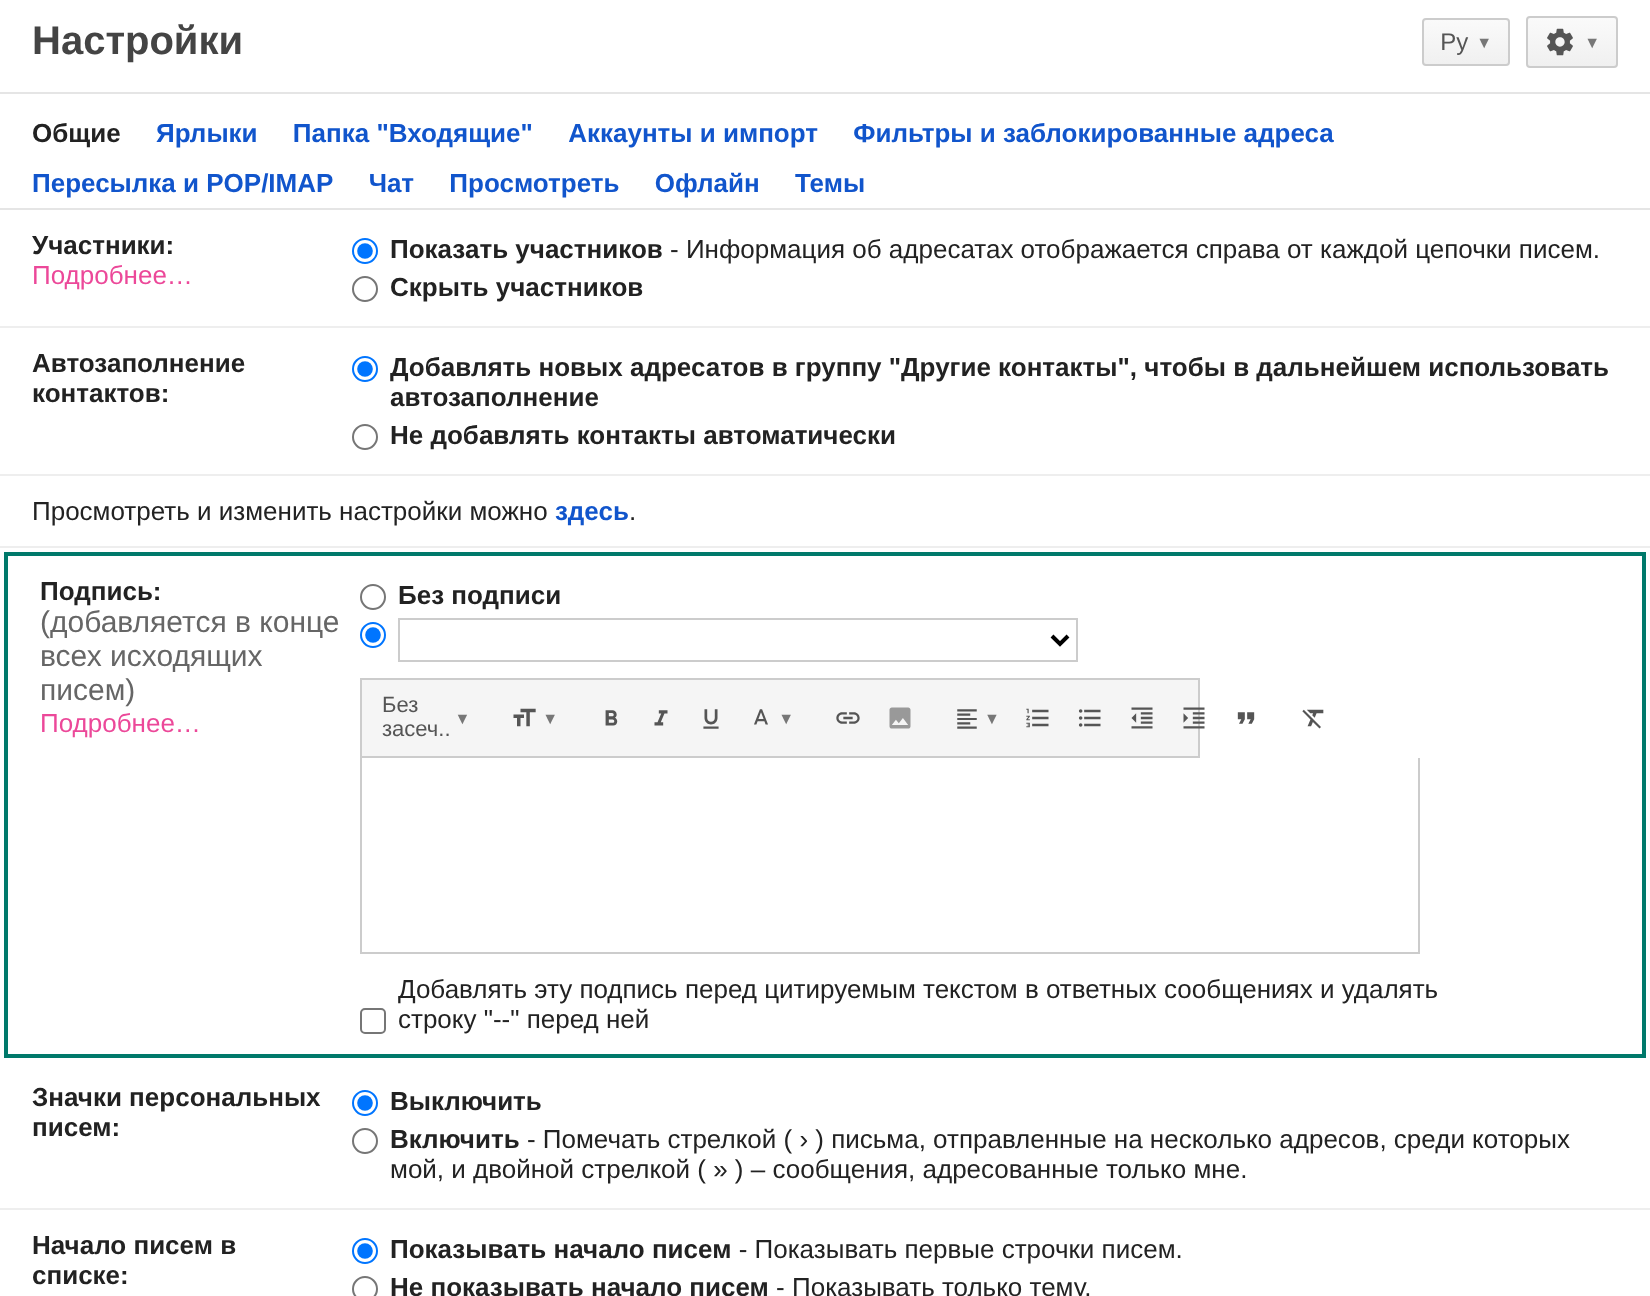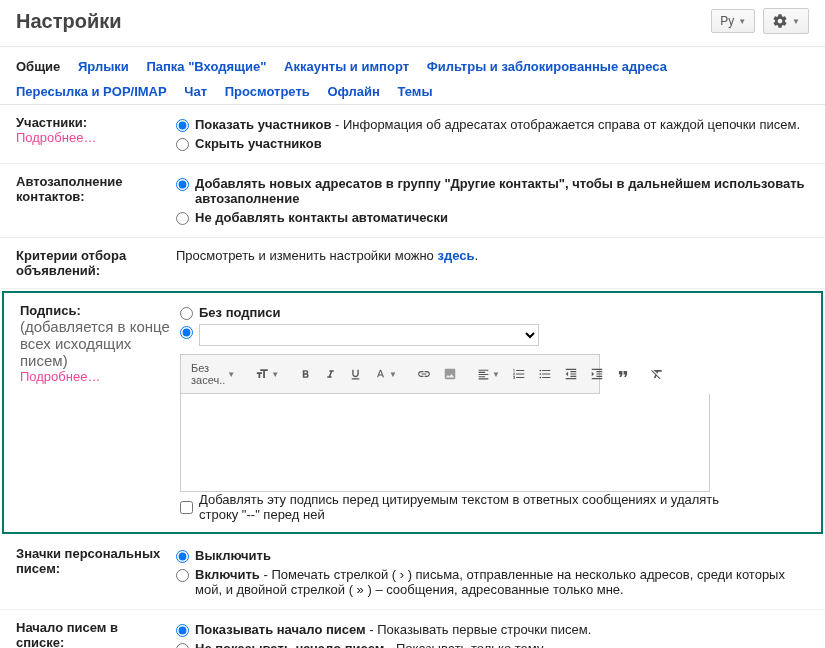--- a/index.html
+++ b/index.html
@@ -22,21 +22,21 @@
   .opt-row input[type=radio] { margin-top: 2px; }
   .opt-label { font-weight: bold; }
   .opt-desc { font-weight: normal; }
   .inline-link { color: #1155cc; cursor: pointer; font-weight: bold; }
   .sig-select { width: 340px; height: 22px; border: 1px solid #ccc; background: #fff; }
   .toolbar { border: 1px solid #ccc; background: #f5f5f5; display: flex; align-items: center; padding: 4px 6px; gap: 4px; margin-top: 6px; width: 420px; }
   .tb-btn { padding: 3px 4px; font-size: 11px; color: #555; cursor: pointer; display: flex; align-items: center; gap: 2px; }
   .tb-btn.font { border: none; background: none; }
   .tb-sep { width: 1px; height: 18px; background: #ddd; margin: 0 2px; }
   .editor { width: 530px; height: 98px; border: 1px solid #ccc; border-top: none; background: #fff; }
-  .sig-check-row { display: flex; align-items: center; gap: 6px; width: 560px; }
+  .sig-check-row { display: flex; align-items: flex-end; gap: 6px; margin-top: 10px; width: 560px; }
   .caret { font-size: 8px; color: #777; }
   svg { display: block; }
 </style>
 </head>
 <body>
 
 <div class="header">
   <div class="title">Настройки</div>
   <div class="lang-btn">
     <span>Ру</span>
@@ -90,23 +90,20 @@
       <span class="opt-label">Добавлять новых адресатов в группу "Другие контакты", чтобы в дальнейшем использовать автозаполнение</span>
     </div>
     <div class="opt-row">
       <input type="radio" style="">
       <span class="opt-label">Не добавлять контакты автоматически</span>
     </div>
   </div>
 </div>
 
 <div class="section">
-  <div class="label-col">
-    <div class="label-title">Критерии отбора объявлений:</div>
-  </div>
   <div class="content-col">
     <span>Просмотреть и изменить настройки можно </span><span class="inline-link">здесь</span><span>.</span>
   </div>
 </div>
 
 <div class="section highlighted">
   <div class="label-col">
     <div class="label-title">Подпись:</div>
     <div class="label-note">(добавляется в конце всех исходящих писем)</div>
     <div class="label-link">Подробнее…</div>

